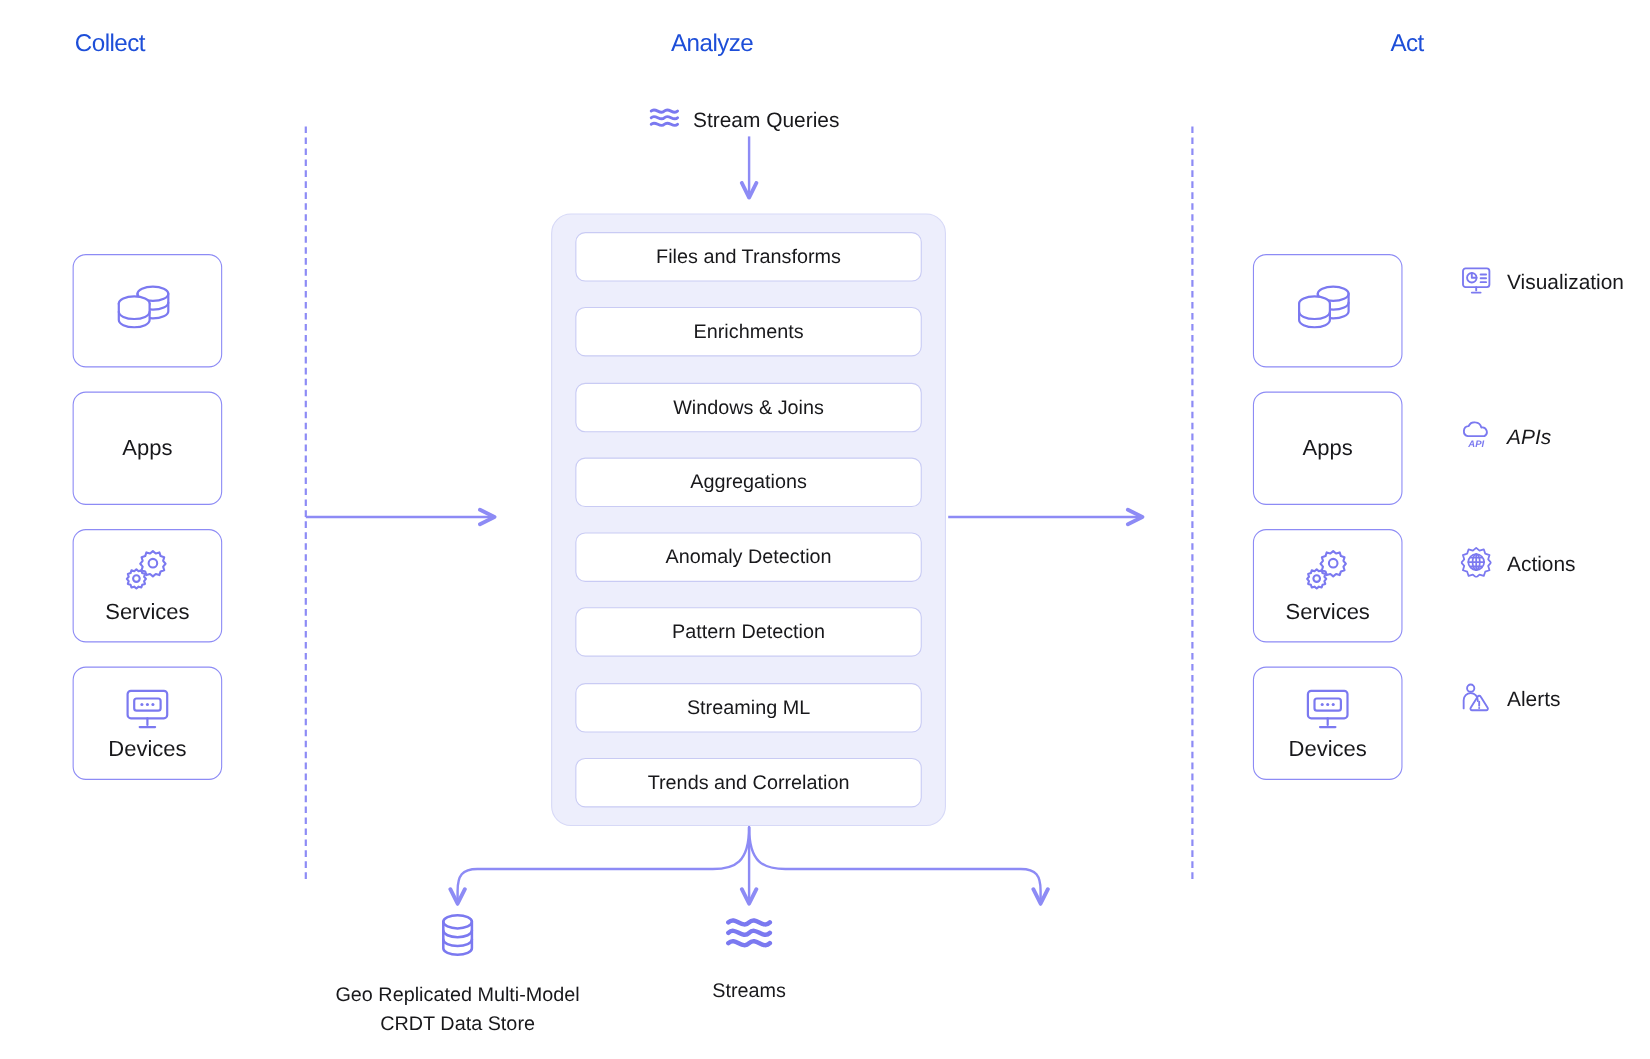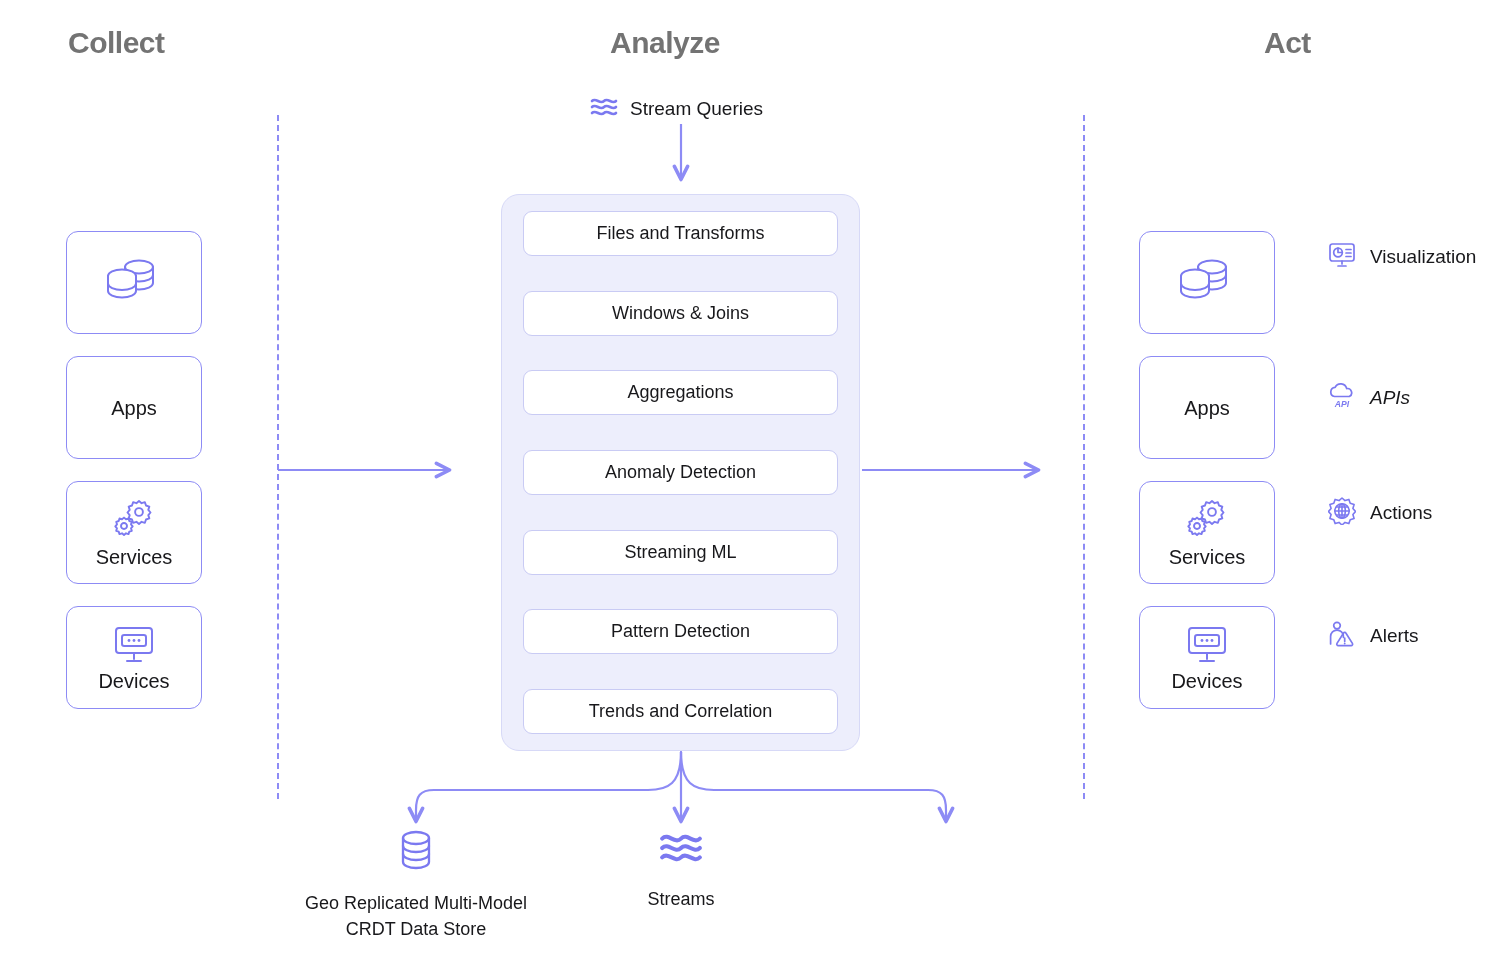--- a/index.html
+++ b/index.html
@@ -17,24 +17,24 @@
     -webkit-font-smoothing: antialiased;
   }
   .stage {
     position: absolute;
     inset: 0;
   }
 
   
   .col-title {
     position: absolute;
-    font-size: 30px;
-    font-weight: 700;
+    font-size: 22px;
+    font-weight: 400;
     letter-spacing: -0.5px;
-    color: #737373;
+    color: #1d4ed8;
     white-space: nowrap;
   }
   #title-collect { left: 68px;  top: 26px; }
   #title-analyze { left: 610px; top: 26px; }
   #title-act     { left: 1264px;top: 26px; }
 
   
   .divider {
     position: absolute;
     width: 0;
@@ -256,25 +256,26 @@
         <path d="M2,6 C6,2 10,10 14,6 C18,2 22,10 26,6"></path>
         <path d="M2,12 C6,8 10,16 14,12 C18,8 22,16 26,12"></path>
         <path d="M2,18 C6,14 10,22 14,18 C18,14 22,22 26,18"></path>
       </svg>
     </span>
     <span class="sq-label">Stream Queries</span>
   </div>
 
   <div id="analyze-panel">
     <div class="panel-item">Files and Transforms</div>
+    <div class="panel-item">Enrichments</div>
     <div class="panel-item">Windows &amp; Joins</div>
     <div class="panel-item">Aggregations</div>
     <div class="panel-item">Anomaly Detection</div>
+    <div class="panel-item">Pattern Detection</div>
     <div class="panel-item">Streaming ML</div>
-    <div class="panel-item">Pattern Detection</div>
     <div class="panel-item">Trends and Correlation</div>
   </div>
 
   <div class="out-node" id="out-node-0">
     <span class="icon-wrap">
       <svg width="42" height="44" viewBox="0 0 42 44" fill="none" stroke="#7b79f0" stroke-width="2.3" stroke-linecap="round" stroke-linejoin="round">
         <ellipse cx="21" cy="10" rx="13" ry="6"></ellipse>
         <path d="M8,10 v24 c0,3.3 5.8,6 13,6 s13,-2.7 13,-6 v-24"></path>
         <path d="M8,18 c0,3.3 5.8,6 13,6 s13,-2.7 13,-6"></path>
         <path d="M8,26 c0,3.3 5.8,6 13,6 s13,-2.7 13,-6"></path>

